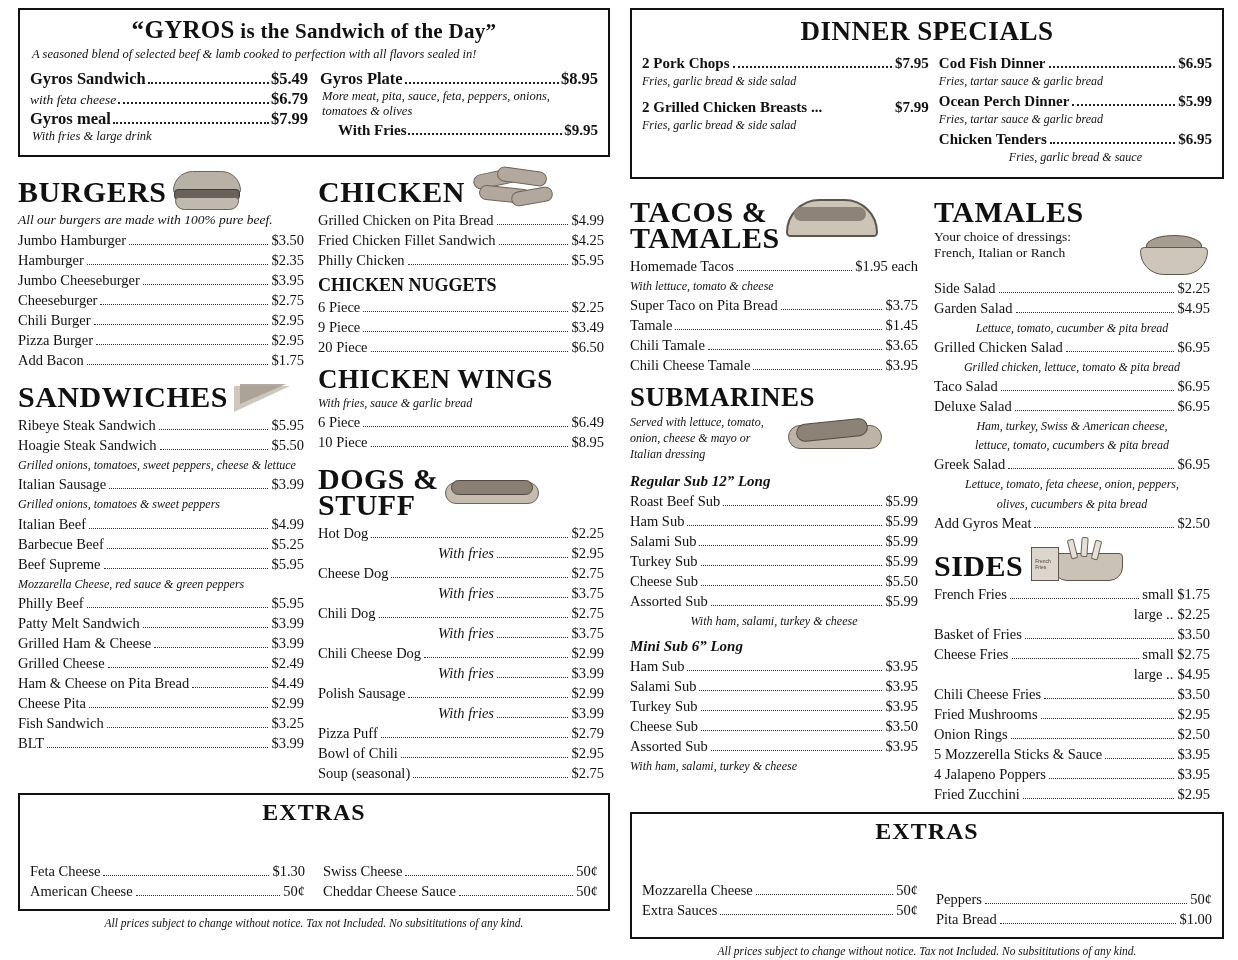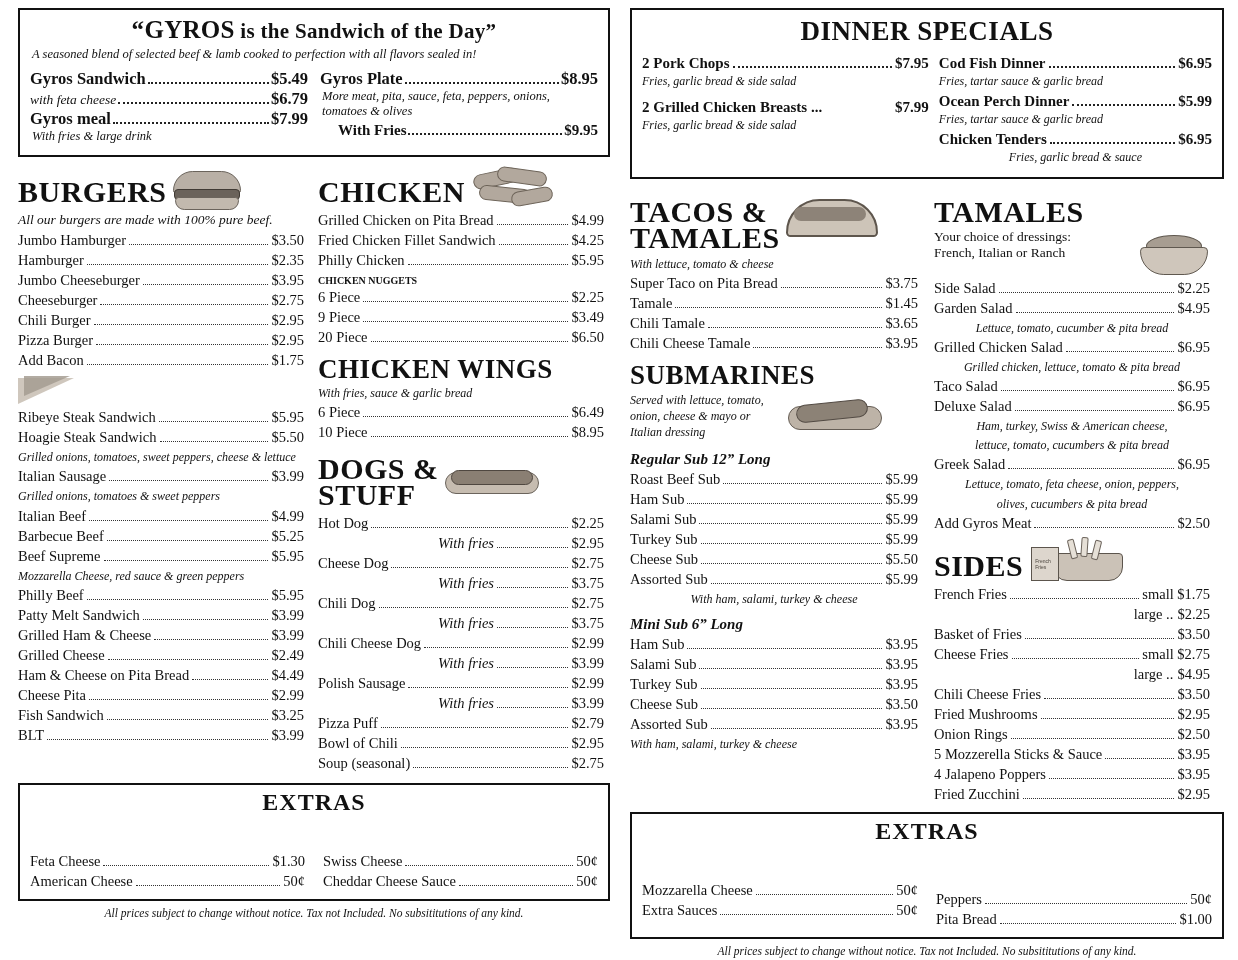--- a/index.html
+++ b/index.html
@@ -23,21 +23,21 @@
   .g-line .dots{flex:1;border-bottom:2px dotted #222;margin:0 2px 4px 2px;height:0;}
   .g-line .pr{white-space:nowrap;}
   .g-note{font-style:italic;font-size:12.5px;margin:0 0 3px 2px;}
 
   
   h2.sec{font-family:"Liberation Serif",serif;font-weight:bold;font-size:30px;margin:10px 0 2px 0;letter-spacing:.5px;line-height:1;}
   h2.sec.sm{font-size:27px;}
   .sec-wrap{display:flex;align-items:flex-end;gap:6px;}
   .italic-note{font-style:italic;font-size:13.5px;line-height:1.3;margin:2px 0 4px 0;}
   .small-note{font-style:italic;font-size:12px;line-height:1.35;margin:1px 0 3px 0;}
-  .bold-note{font-weight:bold;font-size:10px;margin:6px 0 2px 0;}
+  .bold-note{font-weight:bold;font-size:18px;margin:6px 0 2px 0;}
 
   .item{display:flex;align-items:baseline;font-size:14.5px;margin:3px 0;}
   .item .nm{white-space:nowrap;}
   .item .dots{flex:1;border-bottom:1.5px dotted #333;margin:0 3px 4px 3px;height:0;}
   .item .pr{white-space:nowrap;}
 
   .two-col{display:flex;gap:14px;}
   .two-col .c1{width:286px;}
   .two-col .c2{width:286px;}
 
@@ -187,20 +187,21 @@
               <span class="pr">$2.95</span>
             </div>
           <div class="item">
               <span class="nm">Add Bacon</span>
               <span class="dots"></span>
               <span class="pr">$1.75</span>
             </div>
         </div>
 
         <div class="sec-wrap">
+          <h2 class="sec">SANDWICHES</h2>
           <span class="icon ico-sandwich">
               <span class="s1"></span>
               <span class="s2"></span>
             </span>
         </div>
 
         <div>
           <div class="item">
               <span class="nm">Ribeye Steak Sandwich</span>
               <span class="dots"></span>
@@ -503,20 +504,25 @@
             <h2 class="sec" style="margin-bottom:-8px;">TACOS &amp;</h2>
             <h2 class="sec" style="margin-top:4px;">TAMALES</h2>
           </div>
           <span class="icon ico-taco" style="margin-bottom:18px;">
               <span class="shell"></span>
               <span class="fill"></span>
             </span>
         </div>
 
         <div>
+          <div class="item">
+              <span class="nm">Homemade Tacos</span>
+              <span class="dots"></span>
+              <span class="pr">$1.95 each</span>
+            </div>
           <div class="small-note">With lettuce, tomato &amp; cheese</div>
           <div class="item">
               <span class="nm">Super Taco on Pita Bread</span>
               <span class="dots"></span>
               <span class="pr">$3.75</span>
             </div>
           <div class="item">
               <span class="nm">Tamale</span>
               <span class="dots"></span>
               <span class="pr">$1.45</span>
@@ -527,21 +533,21 @@
               <span class="pr">$3.65</span>
             </div>
           <div class="item">
               <span class="nm">Chili Cheese Tamale</span>
               <span class="dots"></span>
               <span class="pr">$3.95</span>
             </div>
         </div>
 
         <h2 class="sec sm">SUBMARINES</h2>
-        <div style="display:flex;align-items:center;gap:6px;">
+        <div style="display:flex;align-items:flex-start;gap:6px;">
           <div class="small-note" style="width:150px;">Served with lettuce, tomato, onion, cheese &amp; mayo or Italian dressing</div>
           <span class="icon ico-sub">
               <span class="b"></span>
               <span class="m"></span>
             </span>
         </div>
 
         <div class="hdr-line" style="font-style:italic;font-family:Liberation Serif, serif;">Regular Sub 12” Long</div>
         <div>
           <div class="item">

